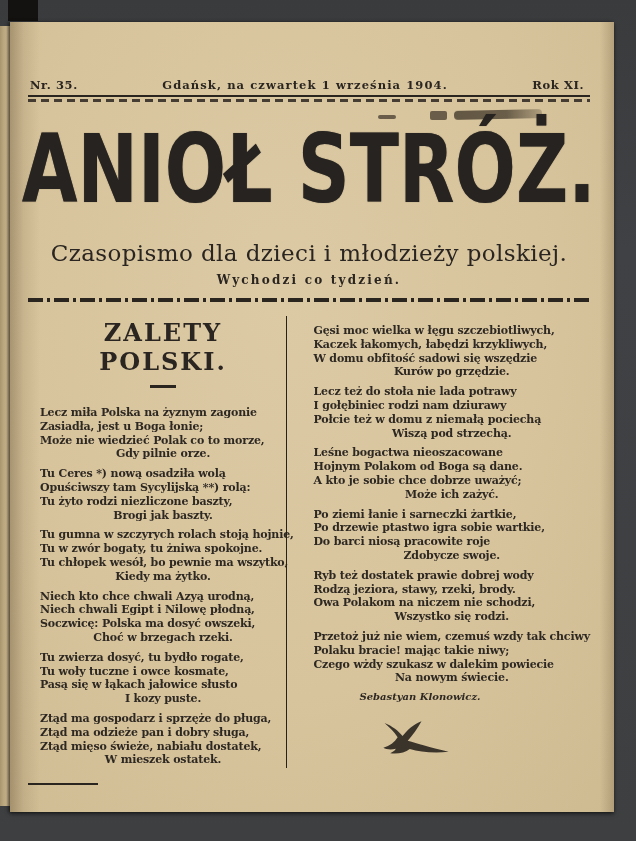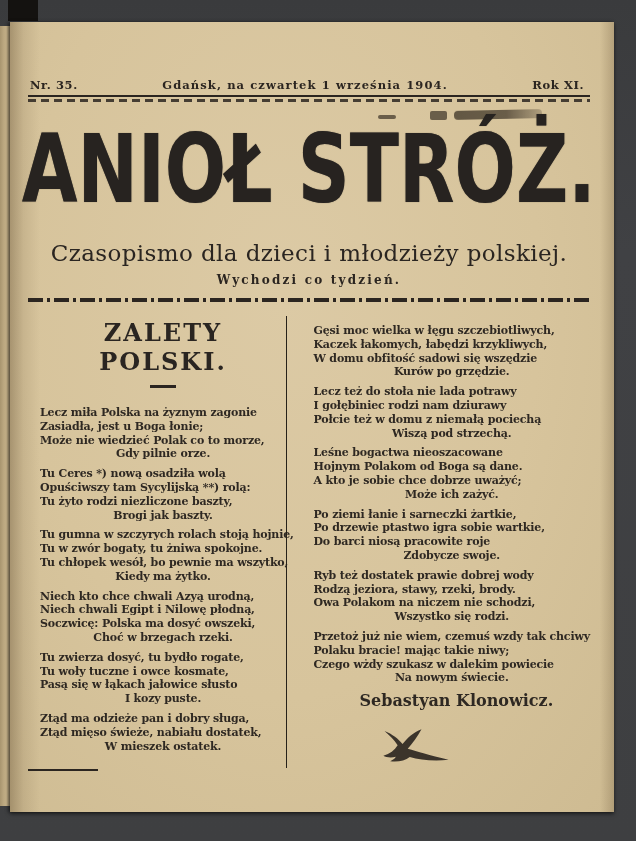--- a/index.html
+++ b/index.html
@@ -102,21 +102,21 @@
   .poem-line {
     font-size:11px; font-weight:bold; line-height:13.8px;
     letter-spacing:-.15px; white-space:nowrap; color:#2e2822;
   }
   .poem-line.refrain { text-align:center; white-space:nowrap; }
 
   .footnote-rule { width:70px; height:2px; background:#2b2520; margin:16px 0 9px -12px; }
 
   .signature {
     margin-top:6px; padding-left:46px;
-    font-size:16px; font-weight:bold; color:#2e2822;
+    font-size:10px; font-style:italic; font-weight:bold; color:#2e2822;
   }
   .ornament { margin:16px 0 0 66px; width:74px; height:48px; opacity:.9; transform:rotate(-3deg); }
   .ornament svg { display:block; width:100%; height:100%; }
 </style>
 </head>
 <body>
 
 <div class="canvas">
   <div class="corner-mark"></div>
   <div class="page-edge-left"></div>
@@ -174,20 +174,21 @@
                 <div class="poem-line">Soczwicę: Polska ma dosyć owszeki,</div>
                 <div class="poem-line refrain">Choć w brzegach rzeki.</div>
               </div>
               <div class="stanza">
                 <div class="poem-line">Tu zwierza dosyć, tu bydło rogate,</div>
                 <div class="poem-line">Tu woły tuczne i owce kosmate,</div>
                 <div class="poem-line">Pasą się w łąkach jałowice słusto</div>
                 <div class="poem-line refrain">I kozy puste.</div>
               </div>
               <div class="stanza">
+                <div class="poem-line">Ztąd ma gospodarz i sprzęże do pługa,</div>
                 <div class="poem-line">Ztąd ma odzieże pan i dobry sługa,</div>
                 <div class="poem-line">Ztąd mięso świeże, nabiału dostatek,</div>
                 <div class="poem-line refrain">W mieszek ostatek.</div>
               </div>
             </div>
           <div class="footnote-rule"></div>
 
         </div>
 
         <div class="col-divider"></div>

